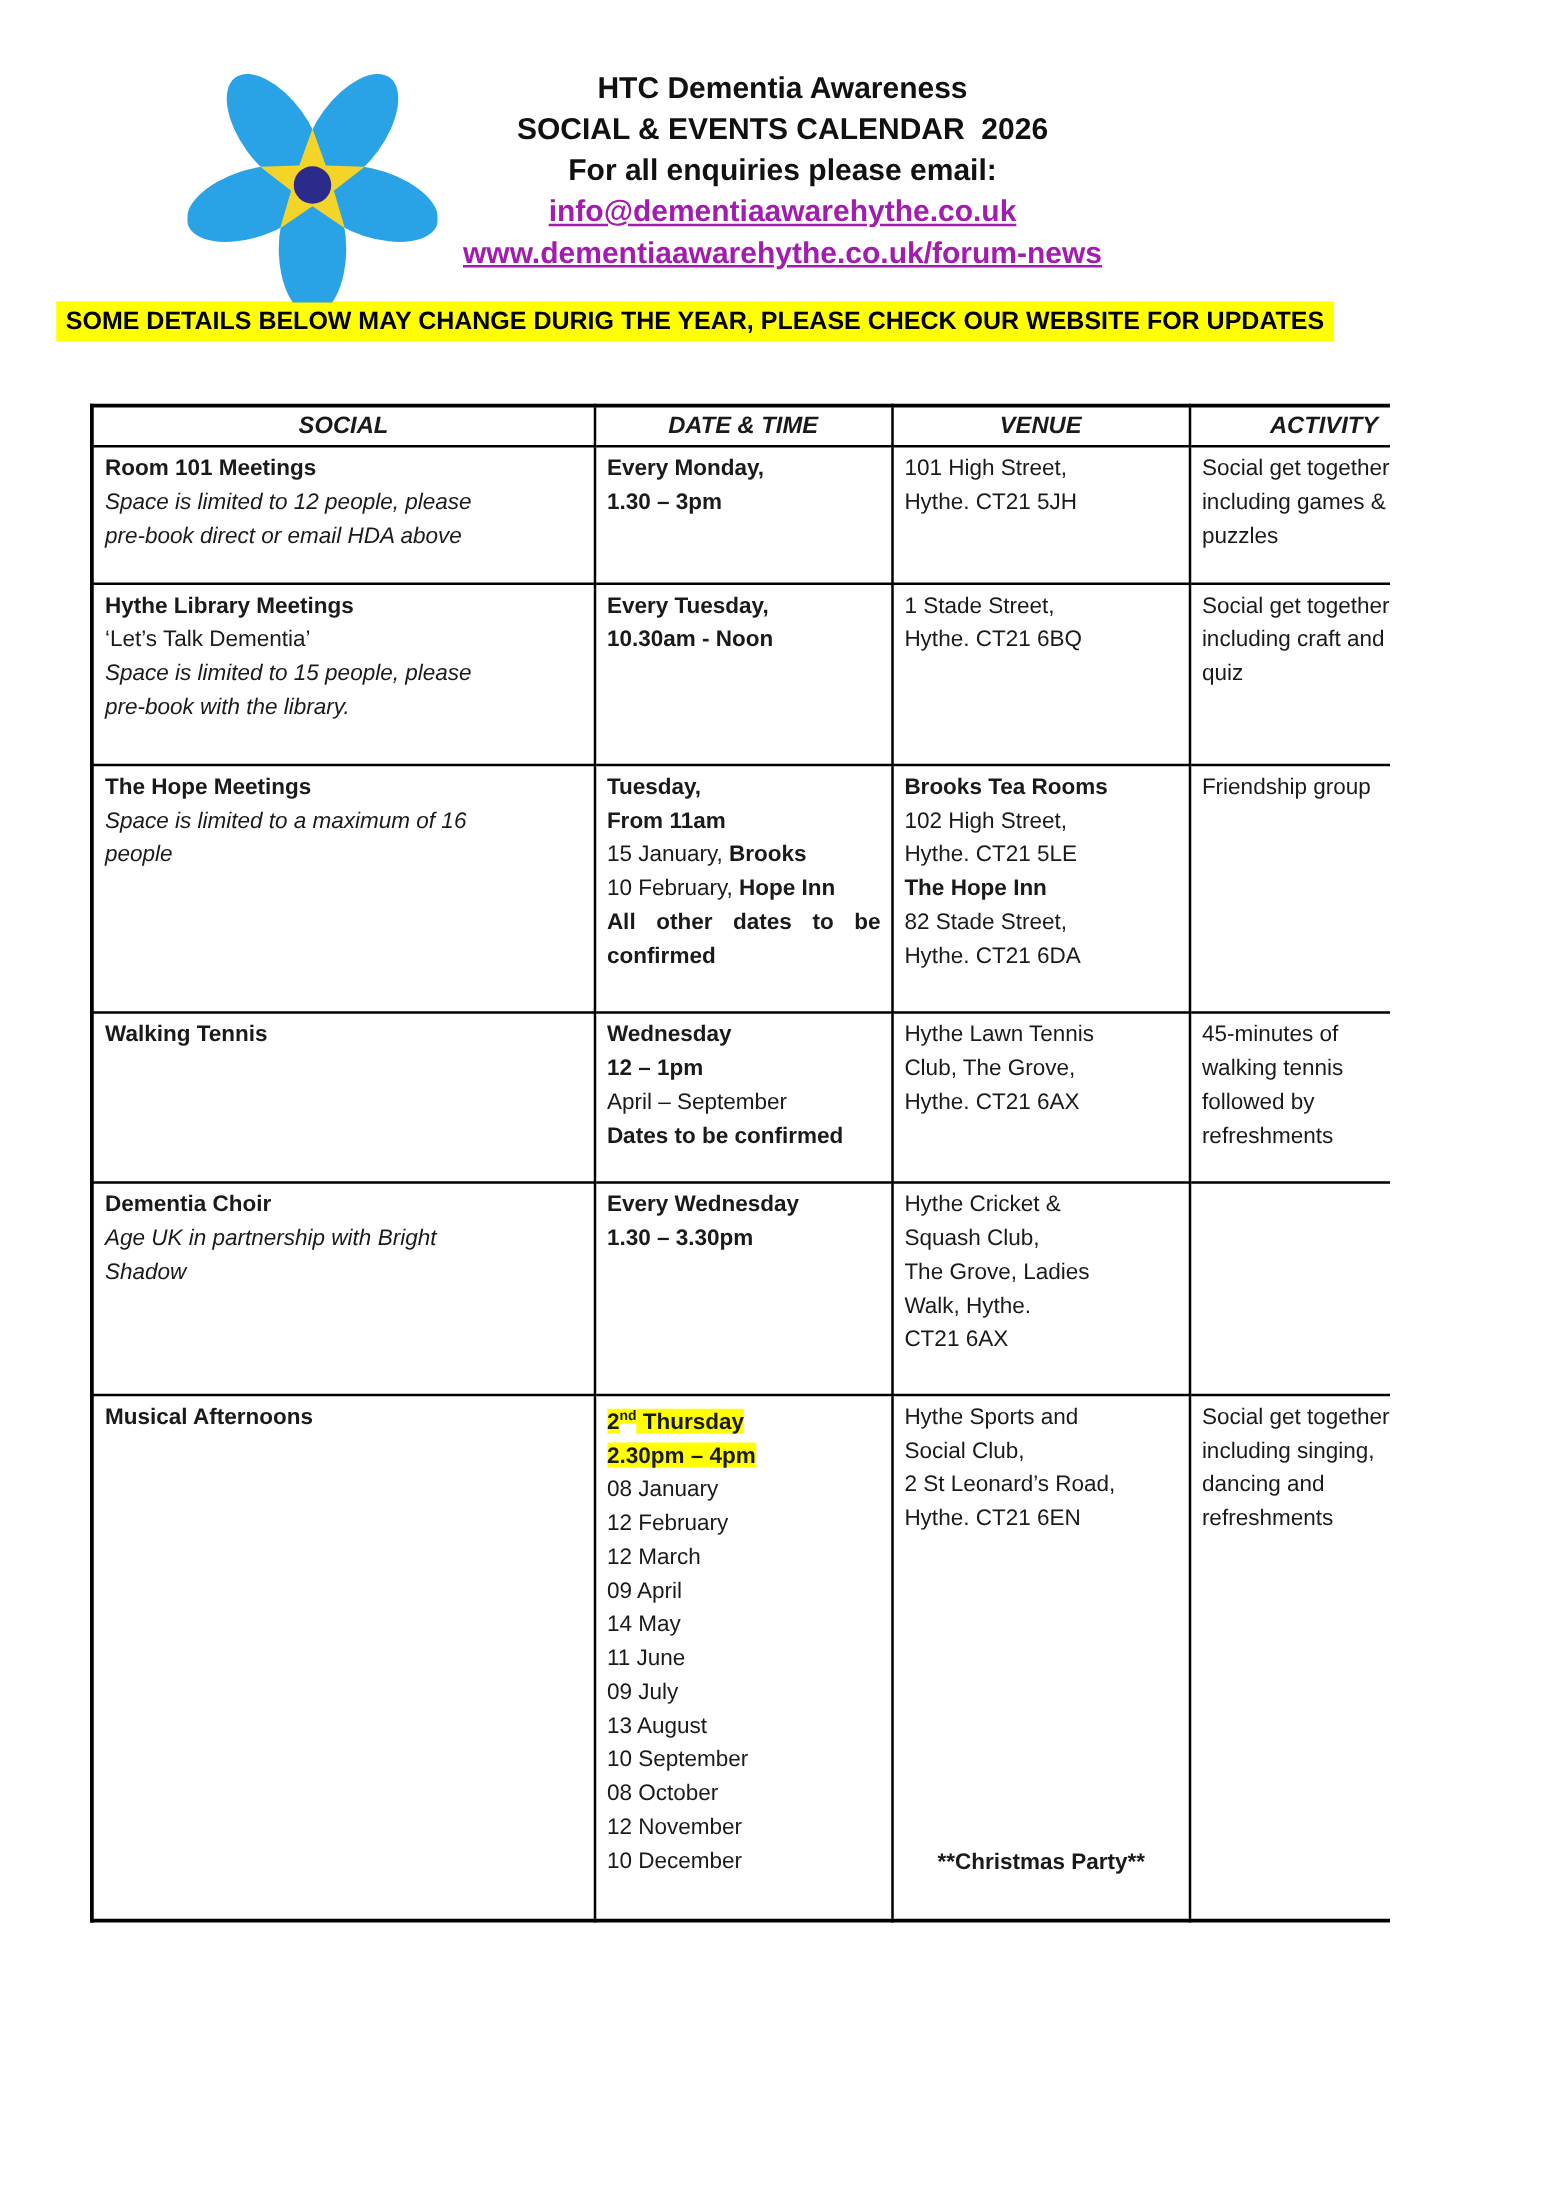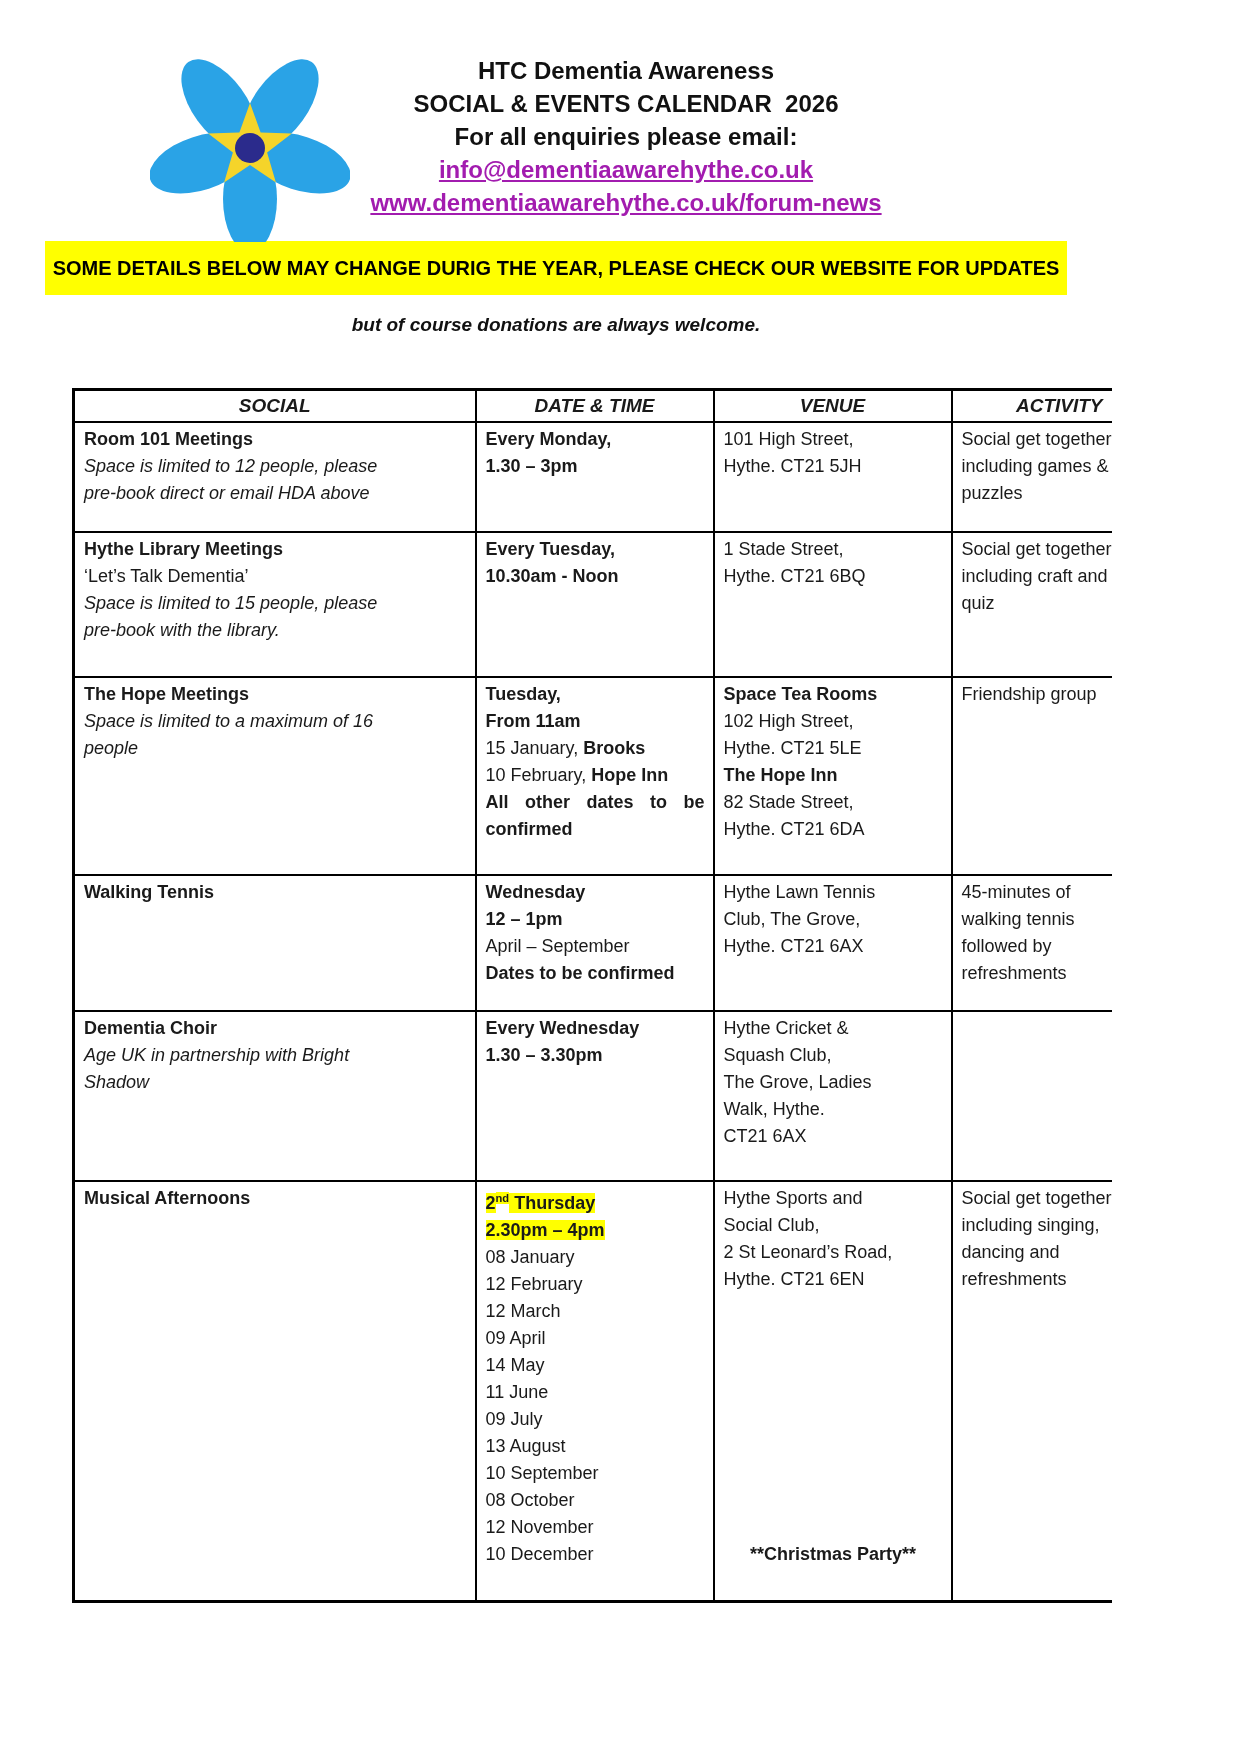--- a/index.html
+++ b/index.html
@@ -16,21 +16,21 @@
   .logo{position:absolute;left:150px;top:52px;width:200px;height:190px;}
   .header-text{margin-left:140px;text-align:center;}
   .header-line{font-size:24px;font-weight:bold;line-height:33px;color:#111;}
   .header-link{color:#a21caf;text-decoration:underline;cursor:pointer;}
 
   
   .banner-wrap{margin-top:22px;text-align:center;}
   .banner{
     display:inline-block;background:#ffff00;
     font-size:20px;font-weight:bold;line-height:28px;
-    padding:13px 8px;color:#000;
+    padding:2px 8px;color:#000;
   }
 
   
   .intro{margin-top:16px;text-align:center;font-size:19px;font-weight:bold;
          font-style:italic;line-height:27px;color:#111;}
 
   
   table.events{
     border-collapse:collapse;table-layout:fixed;
     width:1094px;margin:50px 0 0 72px;
@@ -91,21 +91,20 @@
       <div class="header-line"><a class="header-link">info@dementiaawarehythe.co.uk</a></div>
       <div class="header-line"><a class="header-link">www.dementiaawarehythe.co.uk/forum-news</a></div>
     </div>
   </div>
 
   <div class="banner-wrap">
     <span class="banner">SOME DETAILS BELOW MAY CHANGE DURIG THE YEAR, PLEASE CHECK OUR WEBSITE FOR UPDATES</span>
   </div>
 
   <div class="intro">
-    <div>but of course donations are always welcome.</div>
   </div>
 
   <table class="events">
     <colgroup>
       <col style="width:402px">
         <col style="width:238px">
         <col style="width:238px">
         <col style="width:216px">
     </colgroup>
     <thead>
@@ -166,21 +165,21 @@
           </td>
           <td>
             <div class="ln b"><span>Tuesday,</span></div>
             <div class="ln b"><span>From 11am</span></div>
             <div class="ln"><span>15 January, </span><span class="b">Brooks</span></div>
             <div class="ln"><span>10 February, </span><span class="b">Hope Inn</span></div>
             <div class="ln b just"><span>All other dates to be</span></div>
             <div class="ln b"><span>confirmed</span></div>
           </td>
           <td>
-            <div class="ln b"><span>Space Tea Rooms</span></div>
+            <div class="ln b"><span>Brooks Tea Rooms</span></div>
             <div class="ln"><span>102 High Street,</span></div>
             <div class="ln"><span>Hythe. CT21 5LE</span></div>
             <div class="ln b"><span>The Hope Inn</span></div>
             <div class="ln"><span>82 Stade Street,</span></div>
             <div class="ln"><span>Hythe. CT21 6DA</span></div>
           </td>
           <td>
             <div class="ln"><span>Friendship group</span></div>
           </td>
         </tr>

